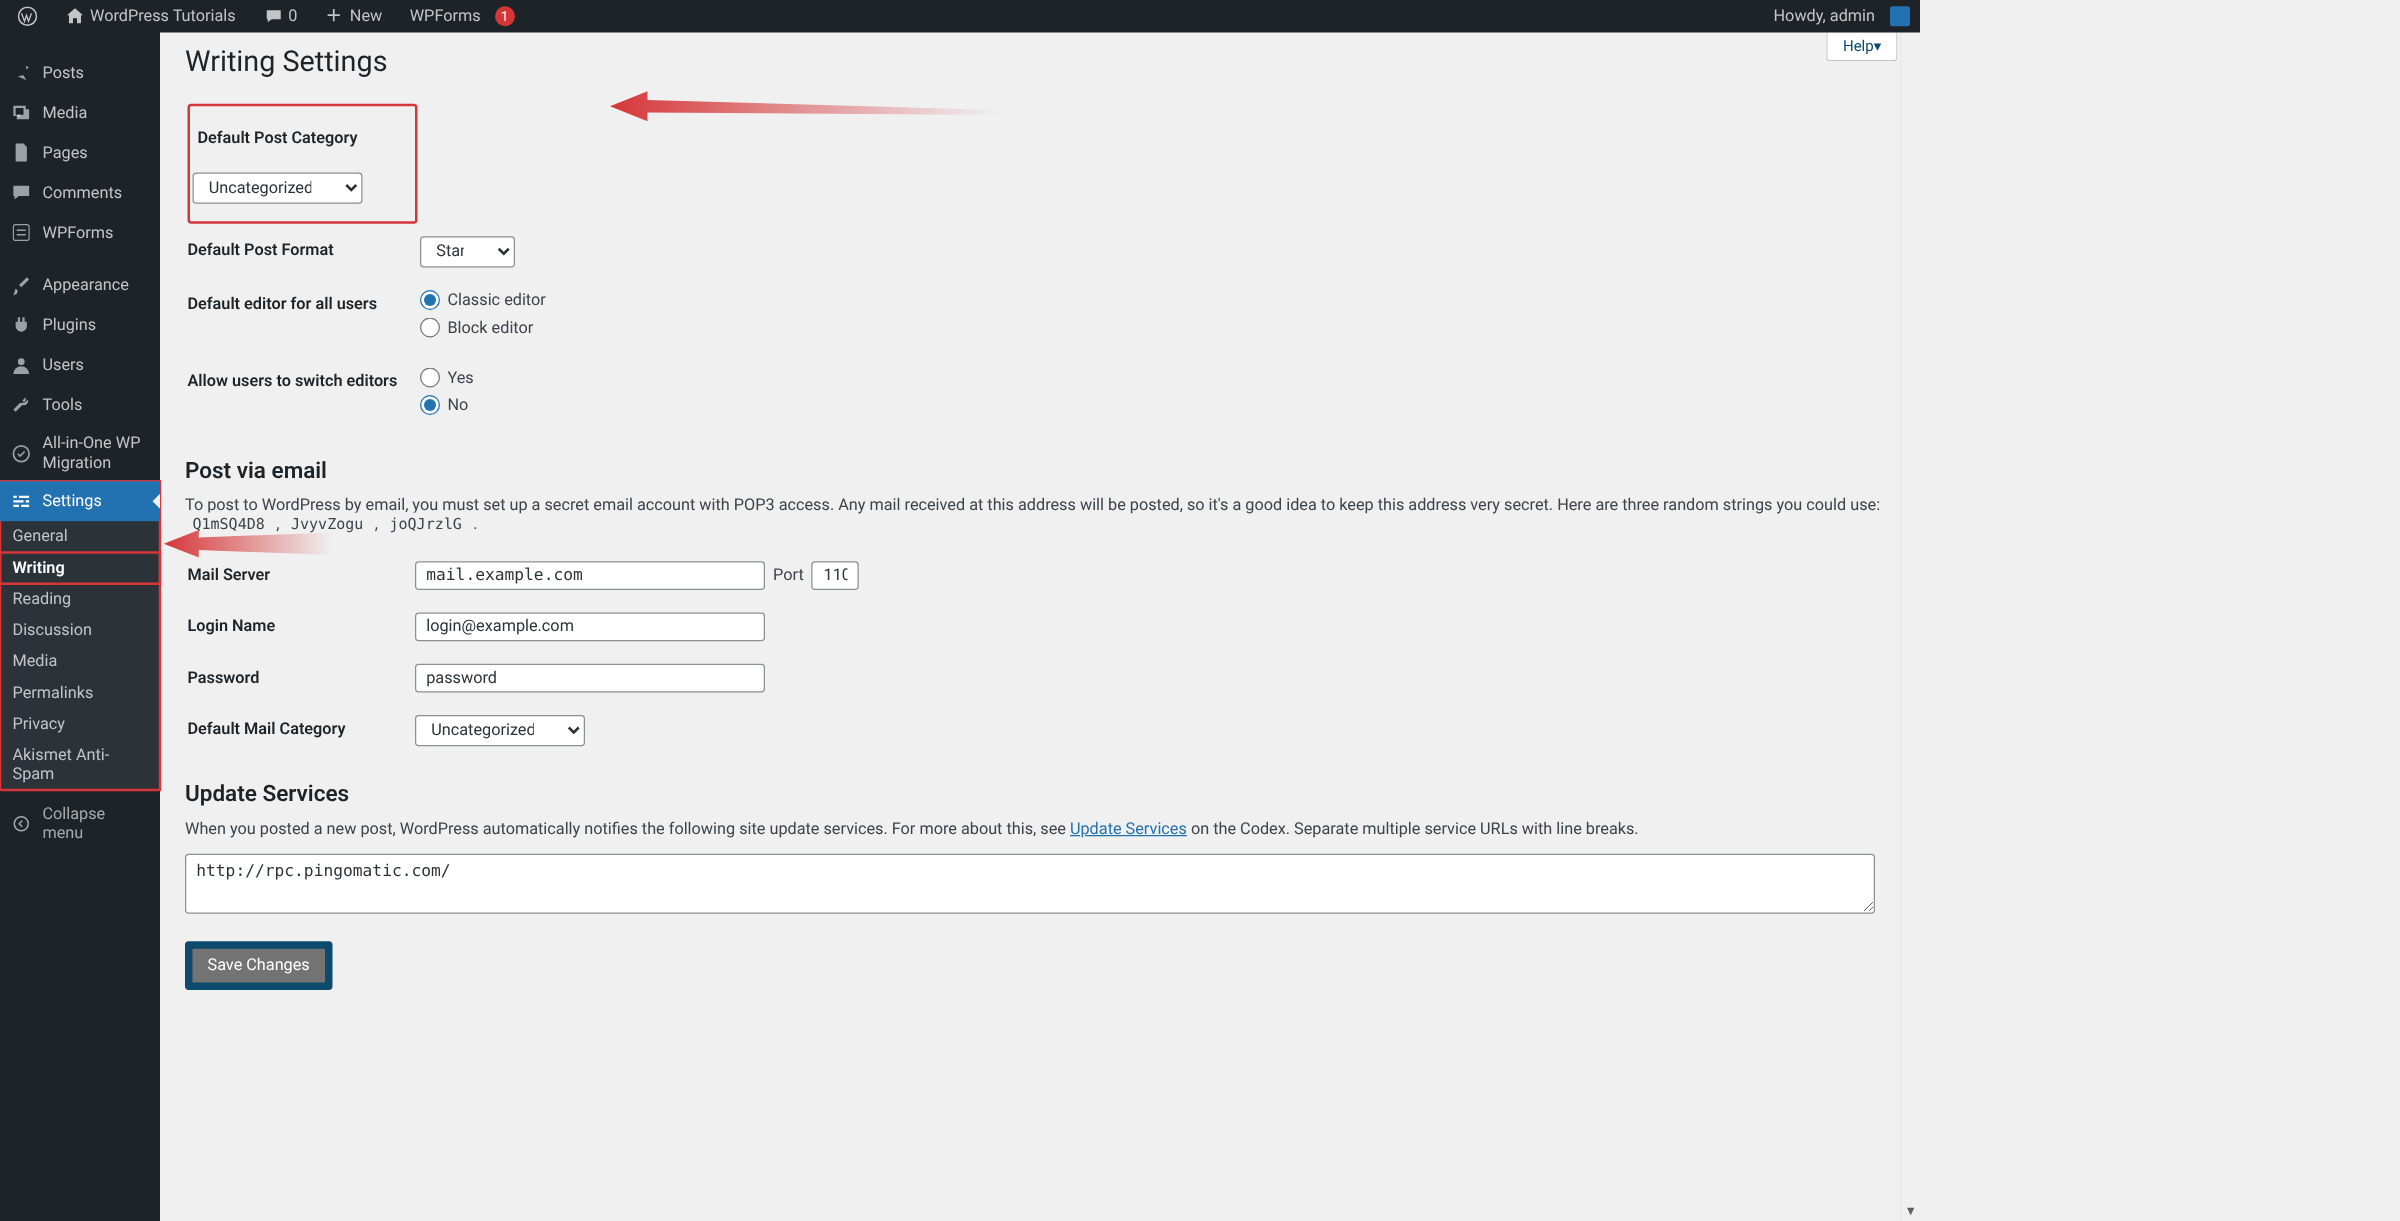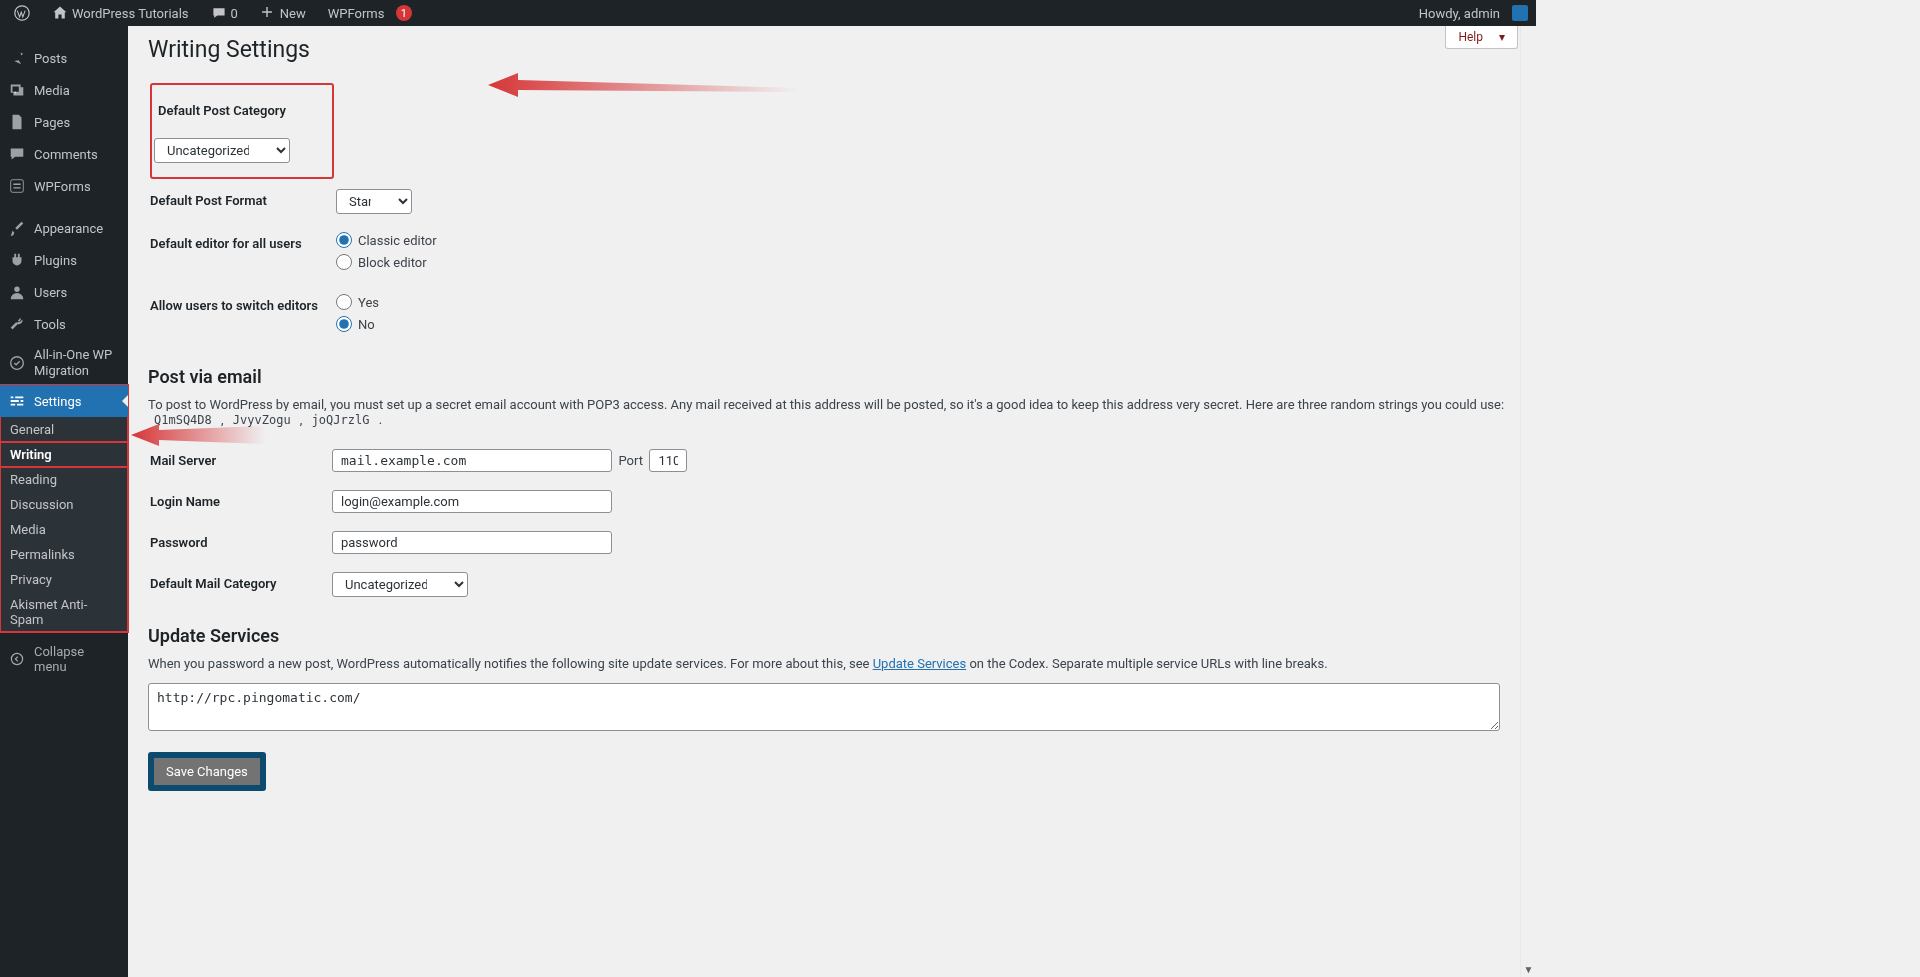--- a/index.html
+++ b/index.html
@@ -30,21 +30,21 @@
 
 .hl-box { outline: 2px solid #d63638; outline-offset: -1px; }
 .hl-setting { border: 2px solid #d63638; border-radius: 3px; }
 
 
 .content { flex: 1; padding: 26px 0 0 0; min-width: 0; position: relative; }
 .inner { padding: 10px 20px 40px 20px; }
 h1 { font-size: 23px; font-weight: 400; color:#1d2327; margin-bottom: 18px; }
 h2 { font-size: 18px; font-weight: 600; color:#1d2327; margin-top: 18px; margin-bottom: 10px; }
 
-.help-tab { position:absolute; top:26px; right:18px; border:1px solid #c3c4c7; border-top:none; background:#fff; padding:4px 12px; font-size:12px; border-radius:0 0 3px 3px; display:flex; align-items:center; gap:16px; color:#7f1d1d; }
+.help-tab { position:absolute; top:26px; right:18px; border:1px solid #c3c4c7; border-top:none; background:#fff; padding:4px 12px; font-size:12px; border-radius:0 0 3px 3px; display:flex; align-items:center; gap:0; color:#0c4a6e; }
 
 .form-table { width: 100%; }
 .form-table tr { vertical-align: top; }
 .form-table th { text-align:left; width:180px; padding: 12px 10px 12px 0; font-weight:600; font-size:13px; color:#1d2327; }
 .form-table td { padding: 8px 10px 8px 0; }
 select, input[type=text], textarea { border:1px solid #8c8f94; border-radius:3px; padding:3px 8px; font-size:13px; background:#fff; color:#2c3338; }
 select { padding-right: 24px; }
 .sel-wide { width: 136px; }
 .sel-sm { width: 70px; }
 input.wide { width: 280px; }
@@ -318,21 +318,21 @@
         </tr>
         <tr>
           <th><span>Default Mail Category</span></th>
           <td><select class="sel-wide"><option>Uncategorized</option></select></td>
         </tr>
       </tbody>
         </table>
 
       <h2>Update Services</h2>
       <p class="desc">
-        <span>When you password a new post, WordPress automatically notifies the following site update services. For more about this, see </span><a href="#" class="link">Update Services</a><span> on the Codex. Separate multiple service URLs with line breaks.</span>
+        <span>When you posted a new post, WordPress automatically notifies the following site update services. For more about this, see </span><a href="#" class="link">Update Services</a><span> on the Codex. Separate multiple service URLs with line breaks.</span>
       </p>
       <textarea class="us" style="">http://rpc.pingomatic.com/</textarea>
 
       <div><button class="save-btn">Save Changes</button></div>
     </div>
 
     <div class="arrow" style="top:70px; left:360px;">
       <svg width="320" height="40">
           <defs>
             <linearGradient id="g1" x1="0" x2="1">

